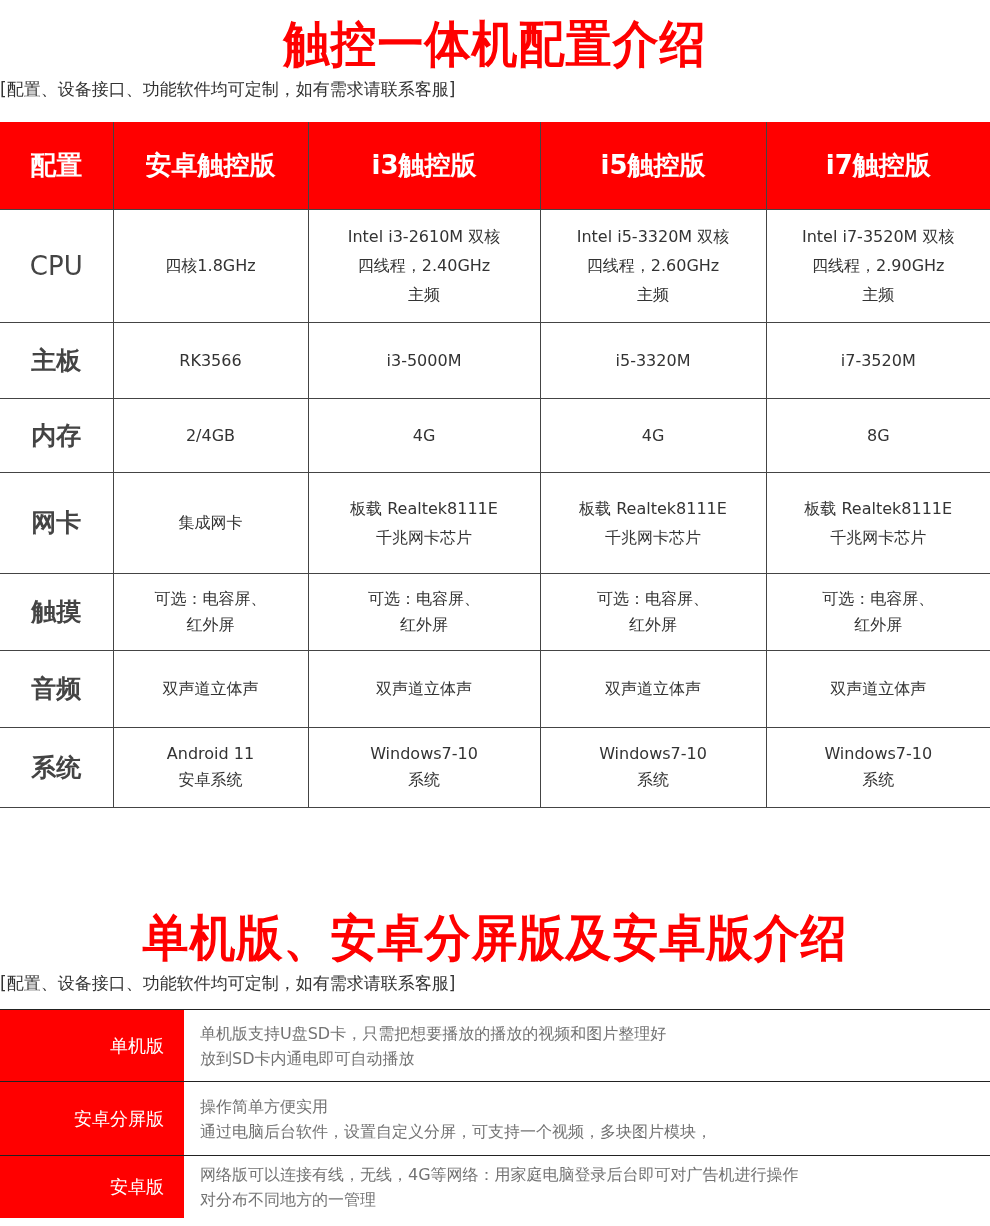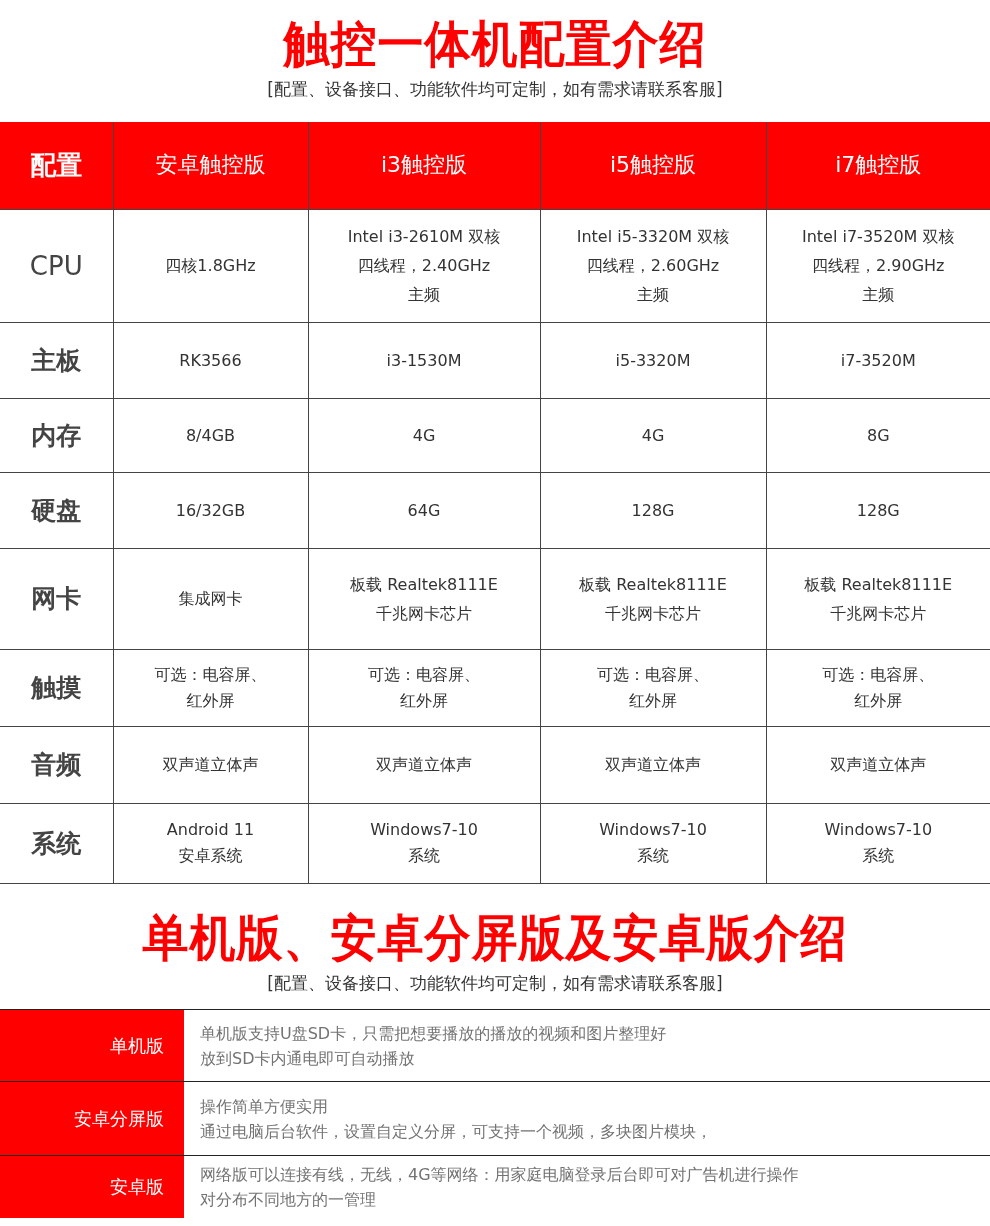--- a/index.html
+++ b/index.html
@@ -5,36 +5,36 @@
   * { box-sizing: border-box; margin: 0; padding: 0; }
   html, body { width: 990px; height: 1226px; background: #ffffff; overflow: hidden; }
   body { font-family: "DejaVu Sans", "Liberation Sans", sans-serif; color: #333; position: relative; }
 
   .title {
     position: absolute; left: 0; width: 990px; text-align: center;
     color: #ff0000; font-weight: bold; font-size: 46px; letter-spacing: 1px;
     transform: scaleY(1.08);
   }
   .subtitle {
-    position: absolute; left: 0; width: 990px; text-align: center;
+    position: absolute; left: 0; width: 990px; 
     color: #333; font-size: 17px;
   }
 
   table.spec {
     position: absolute; left: 0; top: 122px; width: 990px;
     border-collapse: collapse; table-layout: fixed;
   }
   table.spec th, table.spec td {
     border: 1px solid #444; text-align: center; vertical-align: middle;
   }
   table.spec tr:first-child th { border-top: none; }
   table.spec th:first-child, table.spec td:first-child { border-left: none; }
   table.spec th:last-child, table.spec td:last-child { border-right: none; margin-left: 32px; }
   table.spec thead th {
-    background: #ff0000; color: #ffffff; font-size: 22px; font-weight: normal; height: 87px;
+    background: #ff0000; color: #ffffff; font-size: 26px; font-weight: bold; height: 87px;
   }
   table.spec thead th.corner { font-weight: bold; font-size: 26px; }
   table.spec td.label { font-size: 25px; font-weight: bold; color: #444; margin-top: 16px; }
   table.spec td.label.latin { font-weight: normal; font-size: 26px; }
   table.spec td.val { font-size: 16px; line-height: 29px; color: #333; white-space: pre-line; }
 
   .intro {
     position: absolute; left: 0; top: 1009px; width: 990px;
     border-collapse: collapse;
   }
@@ -83,37 +83,30 @@
       <td class="val">Intel i5-3320M 双核
 四线程，2.60GHz
 主频</td>
       <td class="val">Intel i7-3520M 双核
 四线程，2.90GHz
 主频</td>
     </tr>
     <tr style="height:76px">
       <td class="label">主板</td>
       <td class="val">RK3566</td>
-      <td class="val">i3-1530M</td>
+      <td class="val">i3-5000M</td>
       <td class="val">i5-3320M</td>
       <td class="val">i7-3520M</td>
     </tr>
     <tr style="height:74px">
       <td class="label">内存</td>
-      <td class="val">8/4GB</td>
+      <td class="val">2/4GB</td>
       <td class="val">4G</td>
       <td class="val">4G</td>
       <td class="val">8G</td>
-    </tr>
-    <tr style="height:76px">
-      <td class="label">硬盘</td>
-      <td class="val">16/32GB</td>
-      <td class="val">64G</td>
-      <td class="val">128G</td>
-      <td class="val">128G</td>
     </tr>
     <tr style="height:101px">
       <td class="label">网卡</td>
       <td class="val">集成网卡</td>
       <td class="val">板载 Realtek8111E
 千兆网卡芯片</td>
       <td class="val">板载 Realtek8111E
 千兆网卡芯片</td>
       <td class="val">板载 Realtek8111E
 千兆网卡芯片</td>

